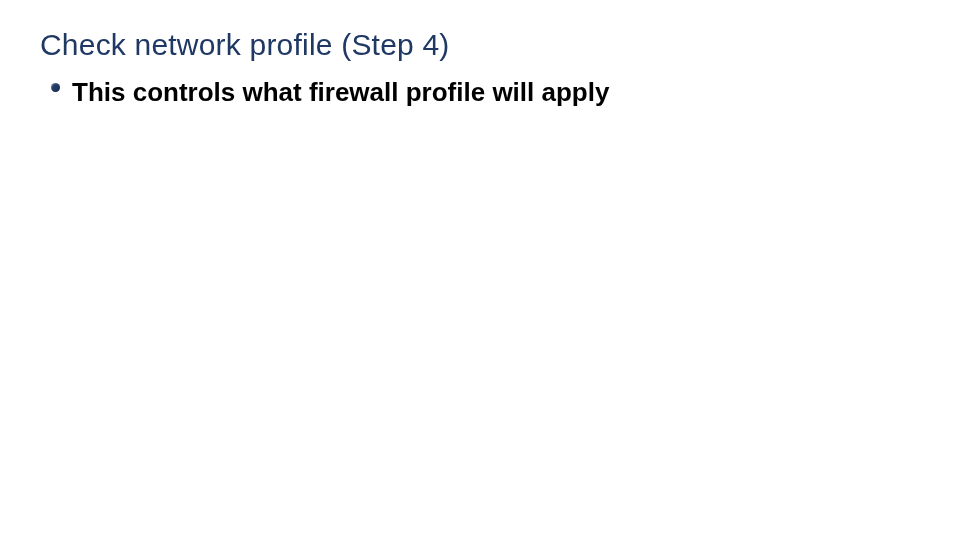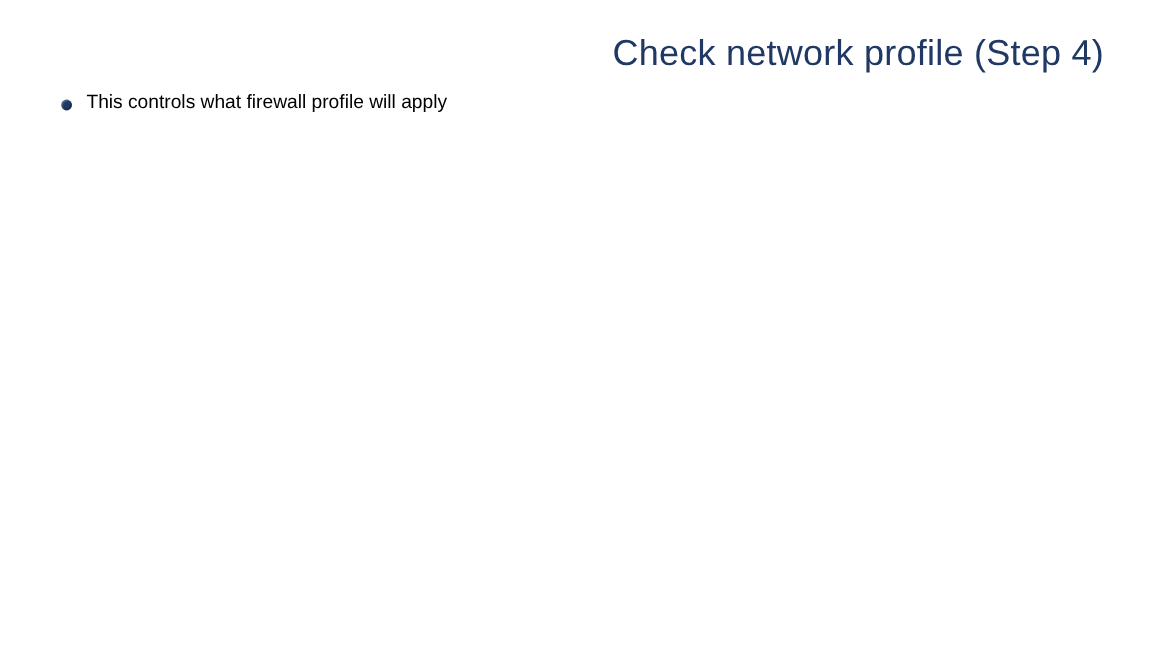--- a/index.html
+++ b/index.html
@@ -16,34 +16,33 @@
     height: 540px;
     box-sizing: border-box;
     padding: 28px 40px 0 40px;
   }
   .title {
     font-size: 30px;
     font-weight: 300;
     color: #1f3864;
     margin: 0 0 14px 0;
     letter-spacing: 0.2px;
-    text-align: right;
   }
   ul.bullets {
     list-style: none;
     margin: 0;
     padding: 0 0 0 14px;
   }
   ul.bullets li {
     position: relative;
     padding-left: 18px;
-    font-size: 16px;
+    font-size: 26px;
     line-height: 1.25;
     color: #000000;
-    font-weight: 400;
+    font-weight: 700;
     margin-bottom: 2px;
   }
   ul.bullets li .bullet-icon {
     position: absolute;
     left: -3px;
     top: 7px;
     width: 9px;
     height: 9px;
     background: #1f3864;
     border-radius: 50%;

